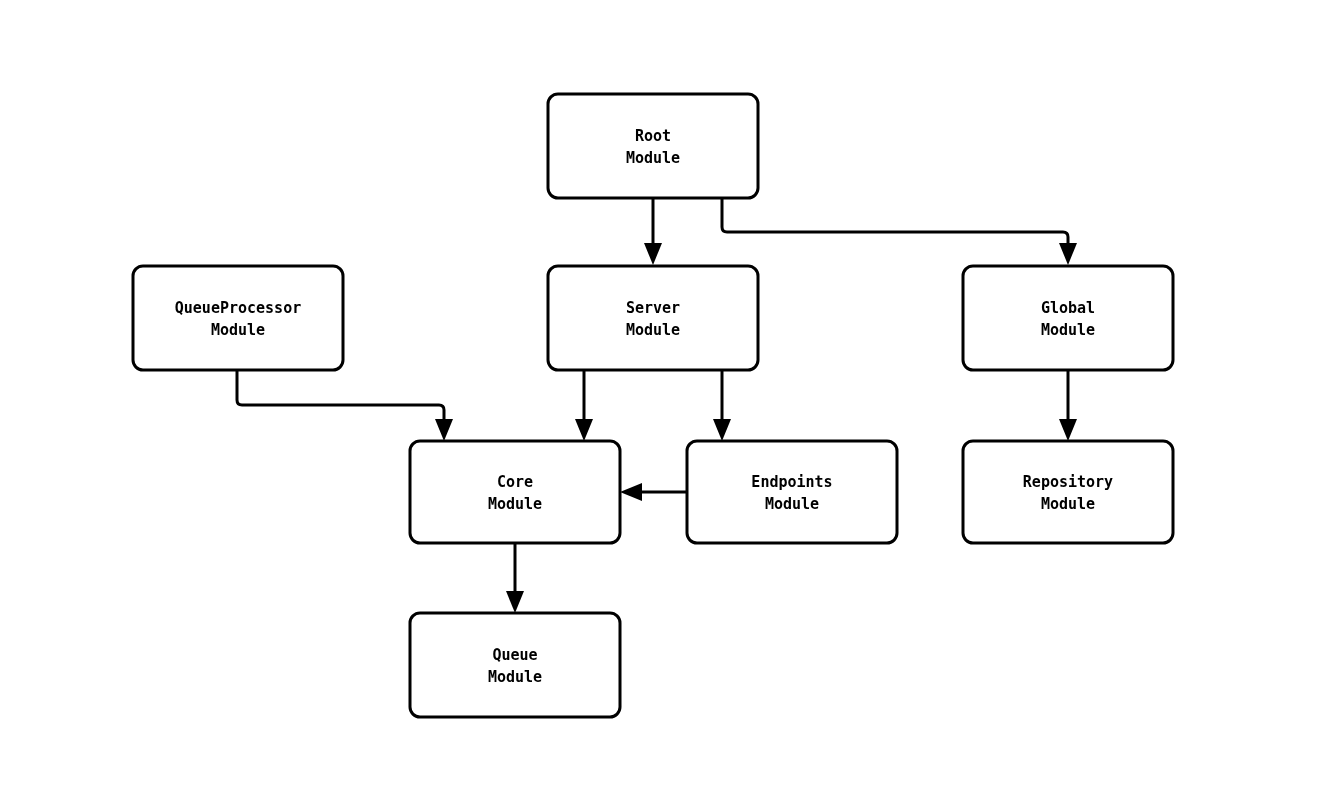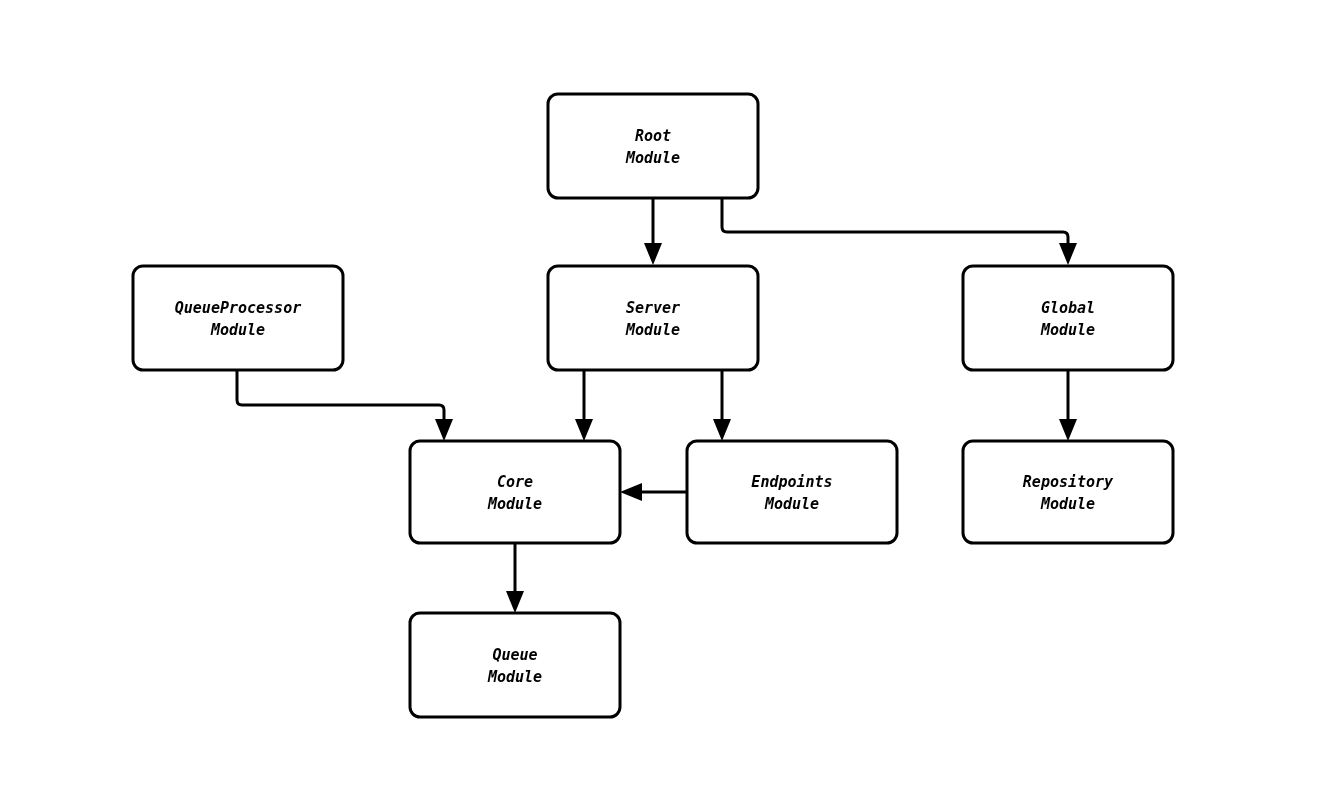--- a/index.html
+++ b/index.html
@@ -11,21 +11,20 @@
     width: 1337px;
     height: 809px;
     overflow: hidden;
     font-family: "DejaVu Sans Mono", monospace;
   }
   #diagram-root {
     position: relative;
     width: 1337px;
     height: 809px;
     background: #ffffff;
-    font-style: italic;
   }
   svg#diagram-svg {
     display: block;
     width: 1337px;
     height: 809px;
   }
   .node-rect {
     fill: #ffffff;
     stroke: #000000;
     stroke-width: 3;

